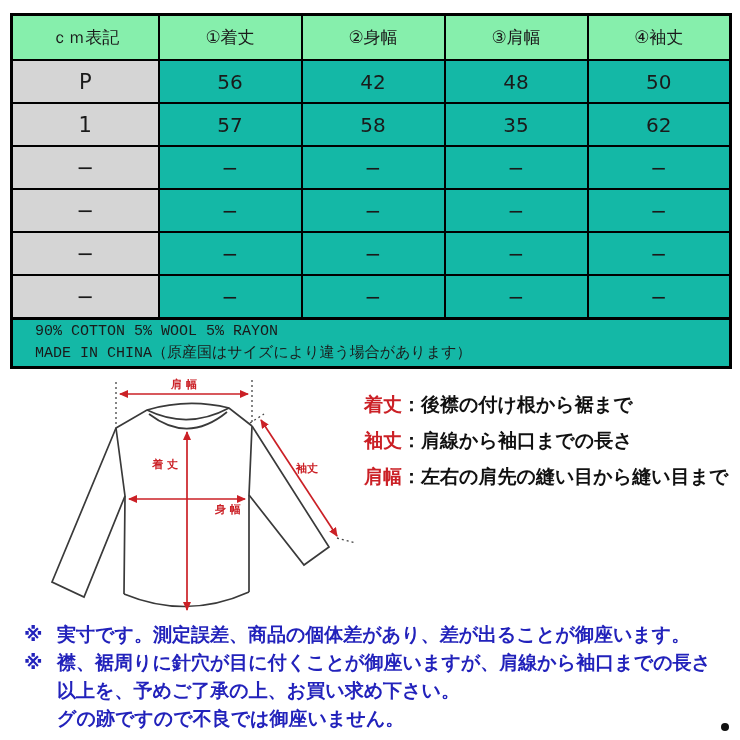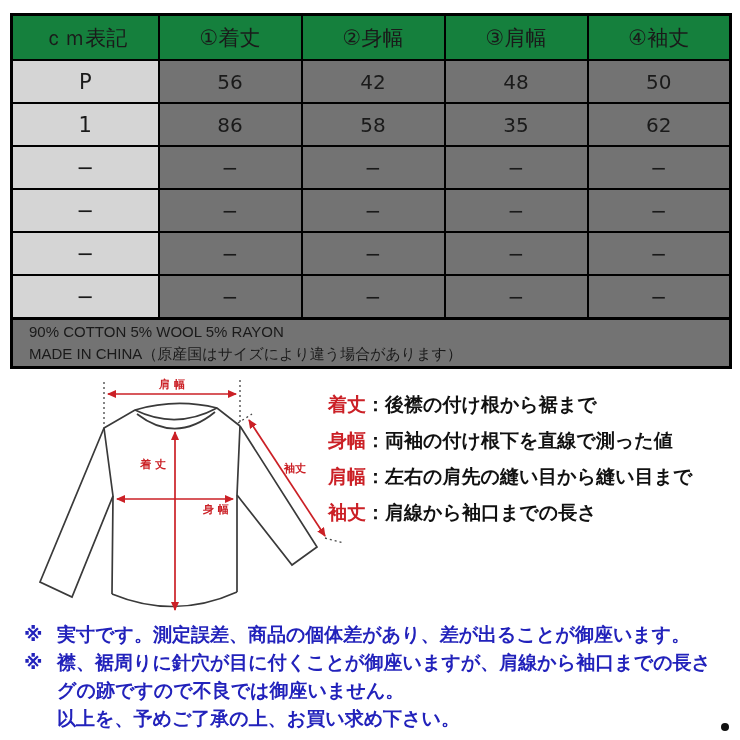--- a/index.html
+++ b/index.html
@@ -11,39 +11,39 @@
   
   table.size-table{
     position:absolute;left:10px;top:13px;width:719px;
     border-collapse:collapse;table-layout:fixed;
     border:3px solid #000;
   }
   table.size-table th, table.size-table td{
     border:2px solid #000;text-align:center;vertical-align:middle;
     font-size:20px;font-weight:normal;padding:0;
   }
-  table.size-table th{height:43px;background:#15803d;font-size:21px;}
-  table.size-table td{height:41px;background:#737373;}
+  table.size-table th{height:43px;background:#86efac;font-size:17px;}
+  table.size-table td{height:41px;background:#14b8a6;}
   table.size-table td.rowlabel{background:#d5d5d5;font-size:21px;}
   table.size-table col.c0{width:147px;}
   table.size-table col.cn{width:143px;}
   td.notecell{
     height:46px !important;text-align:left !important;
     border-top:3px solid #000 !important;background:#fff;
   }
   .notecell .nline{
-    padding-left:16px;font-size:15px;line-height:1.45;
-    font-family:Liberation Sans, sans-serif;
+    padding-left:22px;font-size:15px;line-height:1.45;
+    font-family:Liberation Mono, monospace;
     white-space:nowrap;
   }
   
-  .shirt-wrap{position:absolute;left:35px;top:372px;width:312px;height:248px;}
+  .shirt-wrap{position:absolute;left:47px;top:372px;width:312px;height:248px;}
   
   .guide{position:absolute;left:328px;top:392px;}
-  .guide-line{height:20px;margin-bottom:16px;font-size:19px;font-weight:600;white-space:nowrap;}
+  .guide-line{height:20px;margin-bottom:16px;font-size:19px;font-weight:600;white-space:nowrap;margin-left:36px;}
   .guide-line .term{color:#cb2026;}
   .guide-line .colon,.guide-line .desc{color:#111;}
   
   .notes{position:absolute;left:24px;top:620px;width:700px;color:#2222bb;}
   .note-line{display:flex;font-size:19px;font-weight:600;line-height:28px;white-space:nowrap;}
   .note-line .marker{width:33px;flex:0 0 33px;}
   
   .corner-dot{position:absolute;left:721px;top:723px;width:8px;height:8px;border-radius:50%;background:#111;}
 </style>
 </head>
@@ -71,21 +71,21 @@
     <tbody>
       <tr>
         <td class="rowlabel">P</td>
         <td>56</td>
         <td>42</td>
         <td>48</td>
         <td>50</td>
       </tr>
       <tr>
         <td class="rowlabel">1</td>
-        <td>86</td>
+        <td>57</td>
         <td>58</td>
         <td>35</td>
         <td>62</td>
       </tr>
       <tr>
         <td class="rowlabel">−</td>
         <td>−</td>
         <td>−</td>
         <td>−</td>
         <td>−</td>
@@ -160,43 +160,40 @@
         <text x="249" y="100" text-anchor="start">袖丈</text>
       </g>
     </svg>
   </div>
 
   <div class="guide">
     <div class="guide-line">
       <span class="term">着丈</span><span class="colon">：</span><span class="desc">後襟の付け根から裾まで</span>
     </div>
     <div class="guide-line">
-      <span class="term">身幅</span><span class="colon">：</span><span class="desc">両袖の付け根下を直線で測った値</span>
+      <span class="term">袖丈</span><span class="colon">：</span><span class="desc">肩線から袖口までの長さ</span>
     </div>
     <div class="guide-line">
       <span class="term">肩幅</span><span class="colon">：</span><span class="desc">左右の肩先の縫い目から縫い目まで</span>
-    </div>
-    <div class="guide-line">
-      <span class="term">袖丈</span><span class="colon">：</span><span class="desc">肩線から袖口までの長さ</span>
     </div>
   </div>
 
   <div class="notes">
     <div class="note-line">
       <span class="marker">※</span>
         <span>実寸です。測定誤差、商品の個体差があり、差が出ることが御座います。</span>
     </div>
     <div class="note-line">
       <span class="marker">※</span>
         <span>襟、裾周りに針穴が目に付くことが御座いますが、肩線から袖口までの長さ</span>
     </div>
     <div class="note-line">
       <span class="marker"></span>
-        <span>グの跡ですので不良では御座いません。</span>
+        <span>以上を、予めご了承の上、お買い求め下さい。</span>
     </div>
     <div class="note-line">
       <span class="marker"></span>
-        <span>以上を、予めご了承の上、お買い求め下さい。</span>
+        <span>グの跡ですので不良では御座いません。</span>
     </div>
   </div>
 
   <div class="corner-dot"></div>
 </div>
 
 </body></html>

